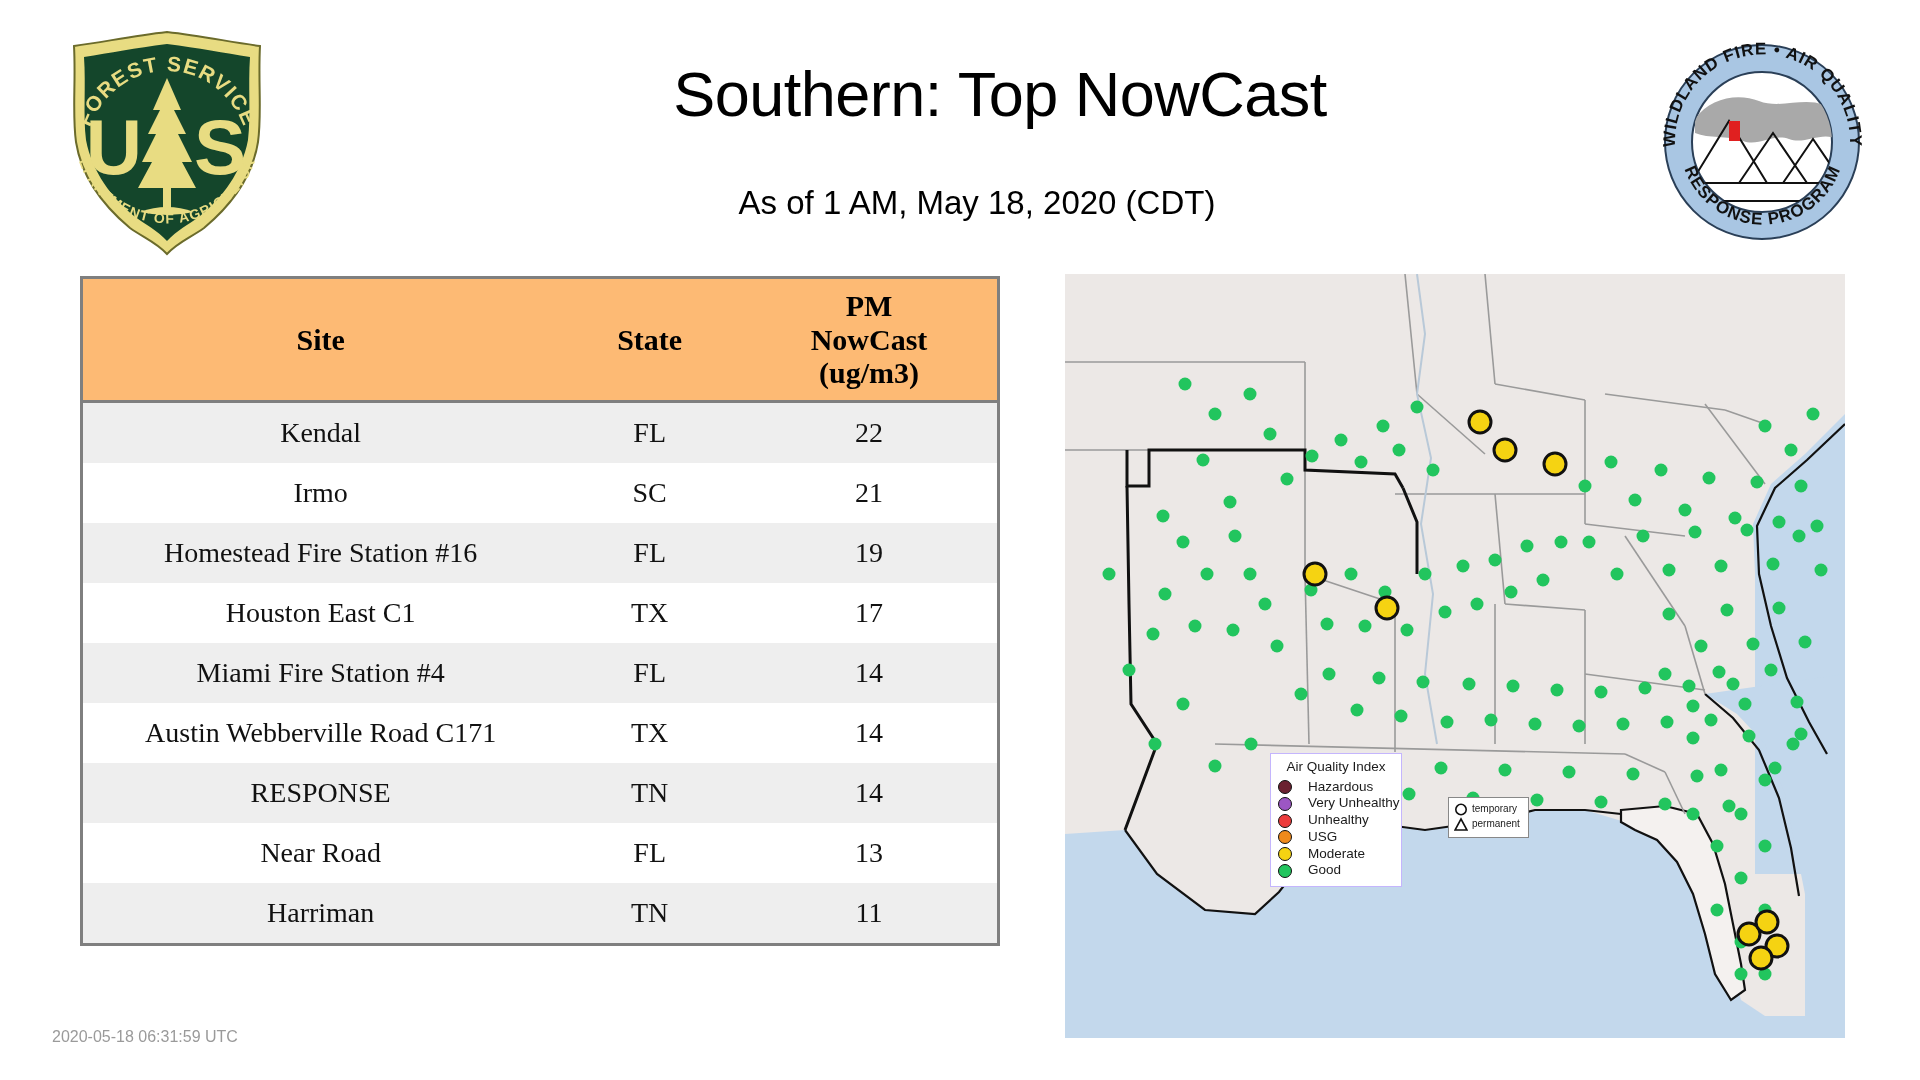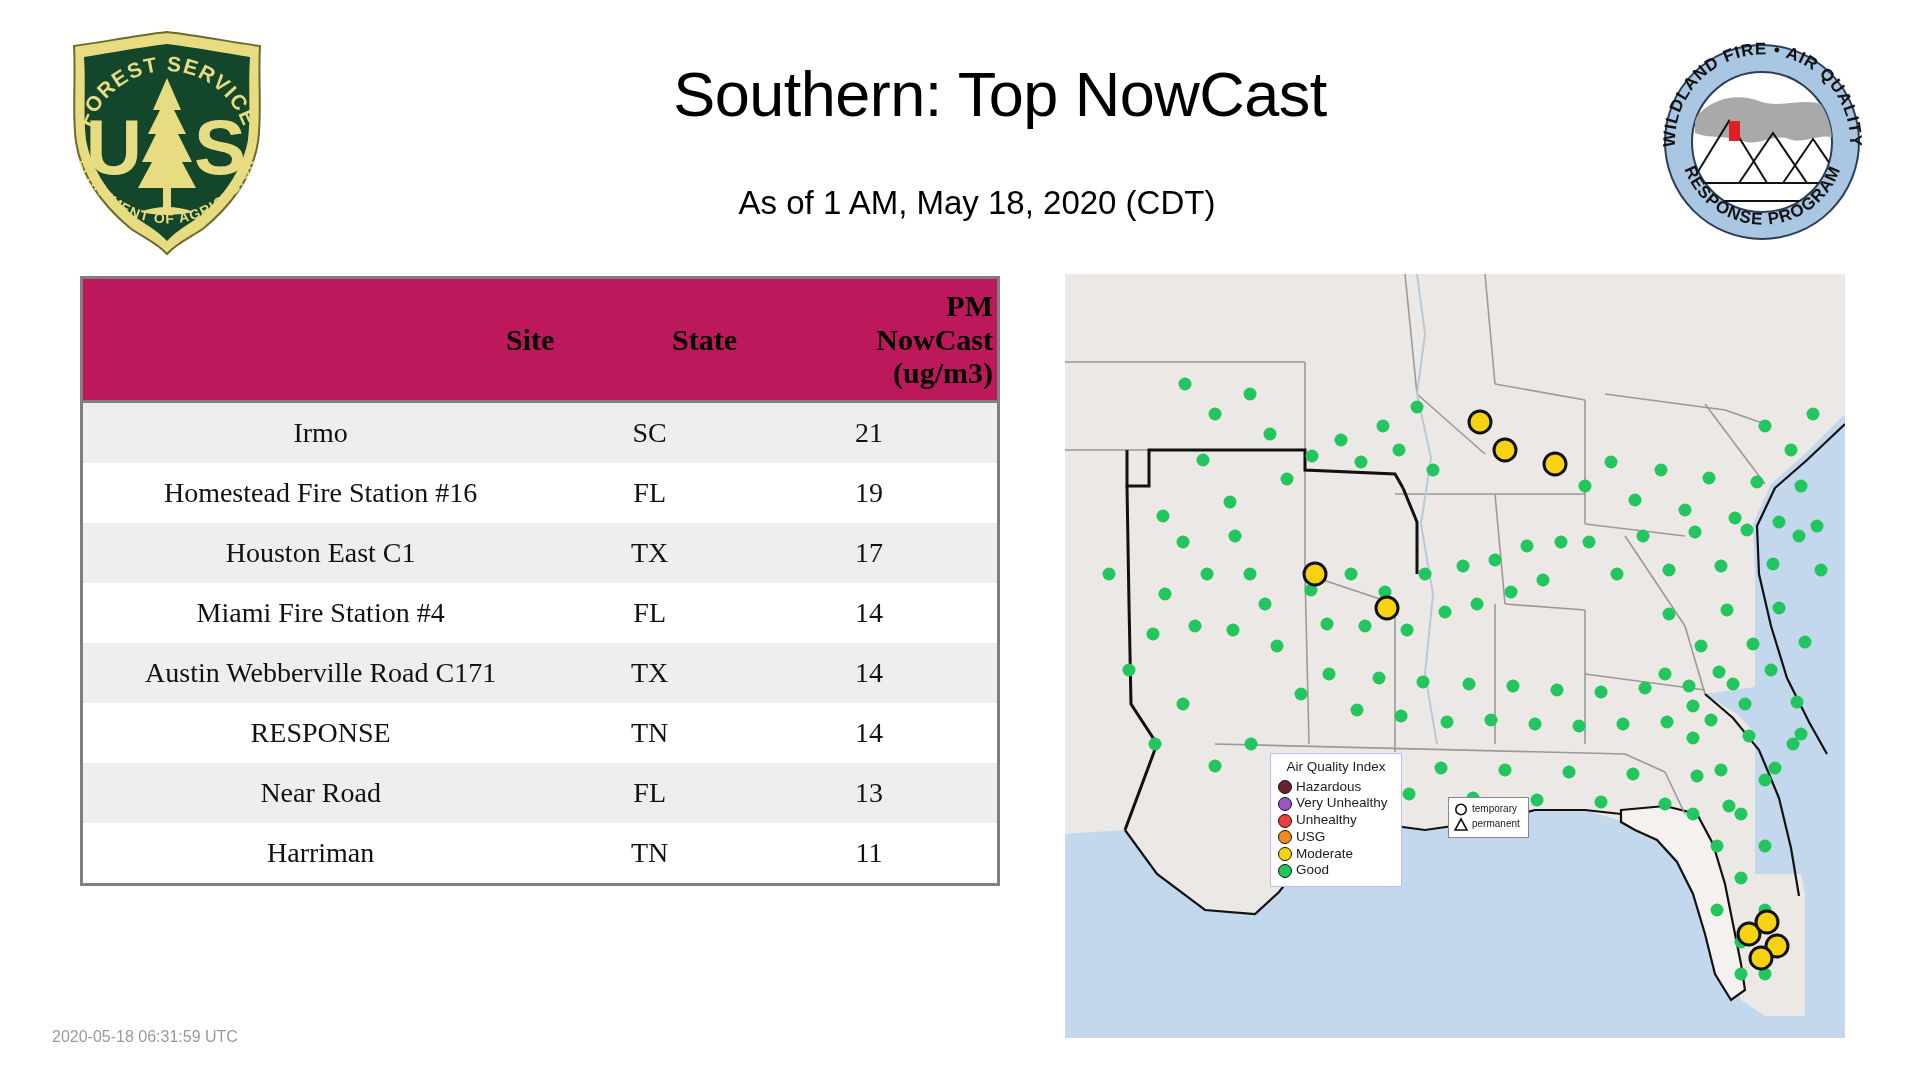--- a/index.html
+++ b/index.html
@@ -37,25 +37,25 @@
   
   #data-table-wrap{
     position:absolute; left:80px; top:276px; width:920px;
     border:3px solid #7f7f7f;
     box-sizing:border-box;
     background:#fff;
   }
   table{border-collapse:collapse;width:100%;
     font-family:"Liberation Serif", serif;}
   thead th{
-    background:#be185d;
+    background:#fdba74;
     border-bottom:3px solid #7f7f7f;
     font-size:30px; font-weight:bold; color:#000;
     padding:10px 4px;
-    text-align:right;
+    text-align:center;
     line-height:1.12;
   }
   thead th.col-site{width:52%;}
   thead th.col-state{width:20%;}
   thead th.col-val{width:28%;}
   tbody td{
     font-size:28px; color:#111;
     text-align:center;
     padding:11px 4px;
     height:38px;
@@ -76,21 +76,21 @@
     position:absolute;left:1270px;top:753px;width:132px;
     background:#fff;border:1px solid #c4b5fd;
     padding:5px 7px 7px 7px;
     box-sizing:border-box;
     font-size:13.5px;color:#1b1b1b;
     line-height:1.24;
   }
   #aqi-legend .legend-title{
     text-align:center;font-size:13.5px;margin-bottom:3px;color:#1b1b1b;
   }
-  .legend-row{display:flex;align-items:center;gap:4px;white-space:nowrap;}
+  .legend-row{display:flex;align-items:center;gap:16px;white-space:nowrap;}
   .legend-swatch{
     width:12px;height:12px;border-radius:50%;
     border:1.4px solid #111;flex:0 0 auto;display:inline-block;
   }
   #site-type-legend{
     position:absolute;left:1448px;top:797px;
     background:#fff;border:1px solid #888;
     padding:4px 8px 5px 5px;
     font-size:10px;color:#1b1b1b;line-height:1.22;
   }
@@ -173,20 +173,25 @@
         <th class="col-site">Site</th>
         <th class="col-state">State</th>
         <th class="col-val">
           <div>PM</div>
           <div>NowCast</div>
           <div>(ug/m3)</div>
         </th>
       </tr>
     </thead>
     <tbody id="table-body">
+        <tr>
+          <td>Kendal</td>
+          <td>FL</td>
+          <td>22</td>
+        </tr>
         <tr>
           <td>Irmo</td>
           <td>SC</td>
           <td>21</td>
         </tr>
         <tr>
           <td>Homestead Fire Station #16</td>
           <td>FL</td>
           <td>19</td>
         </tr>

